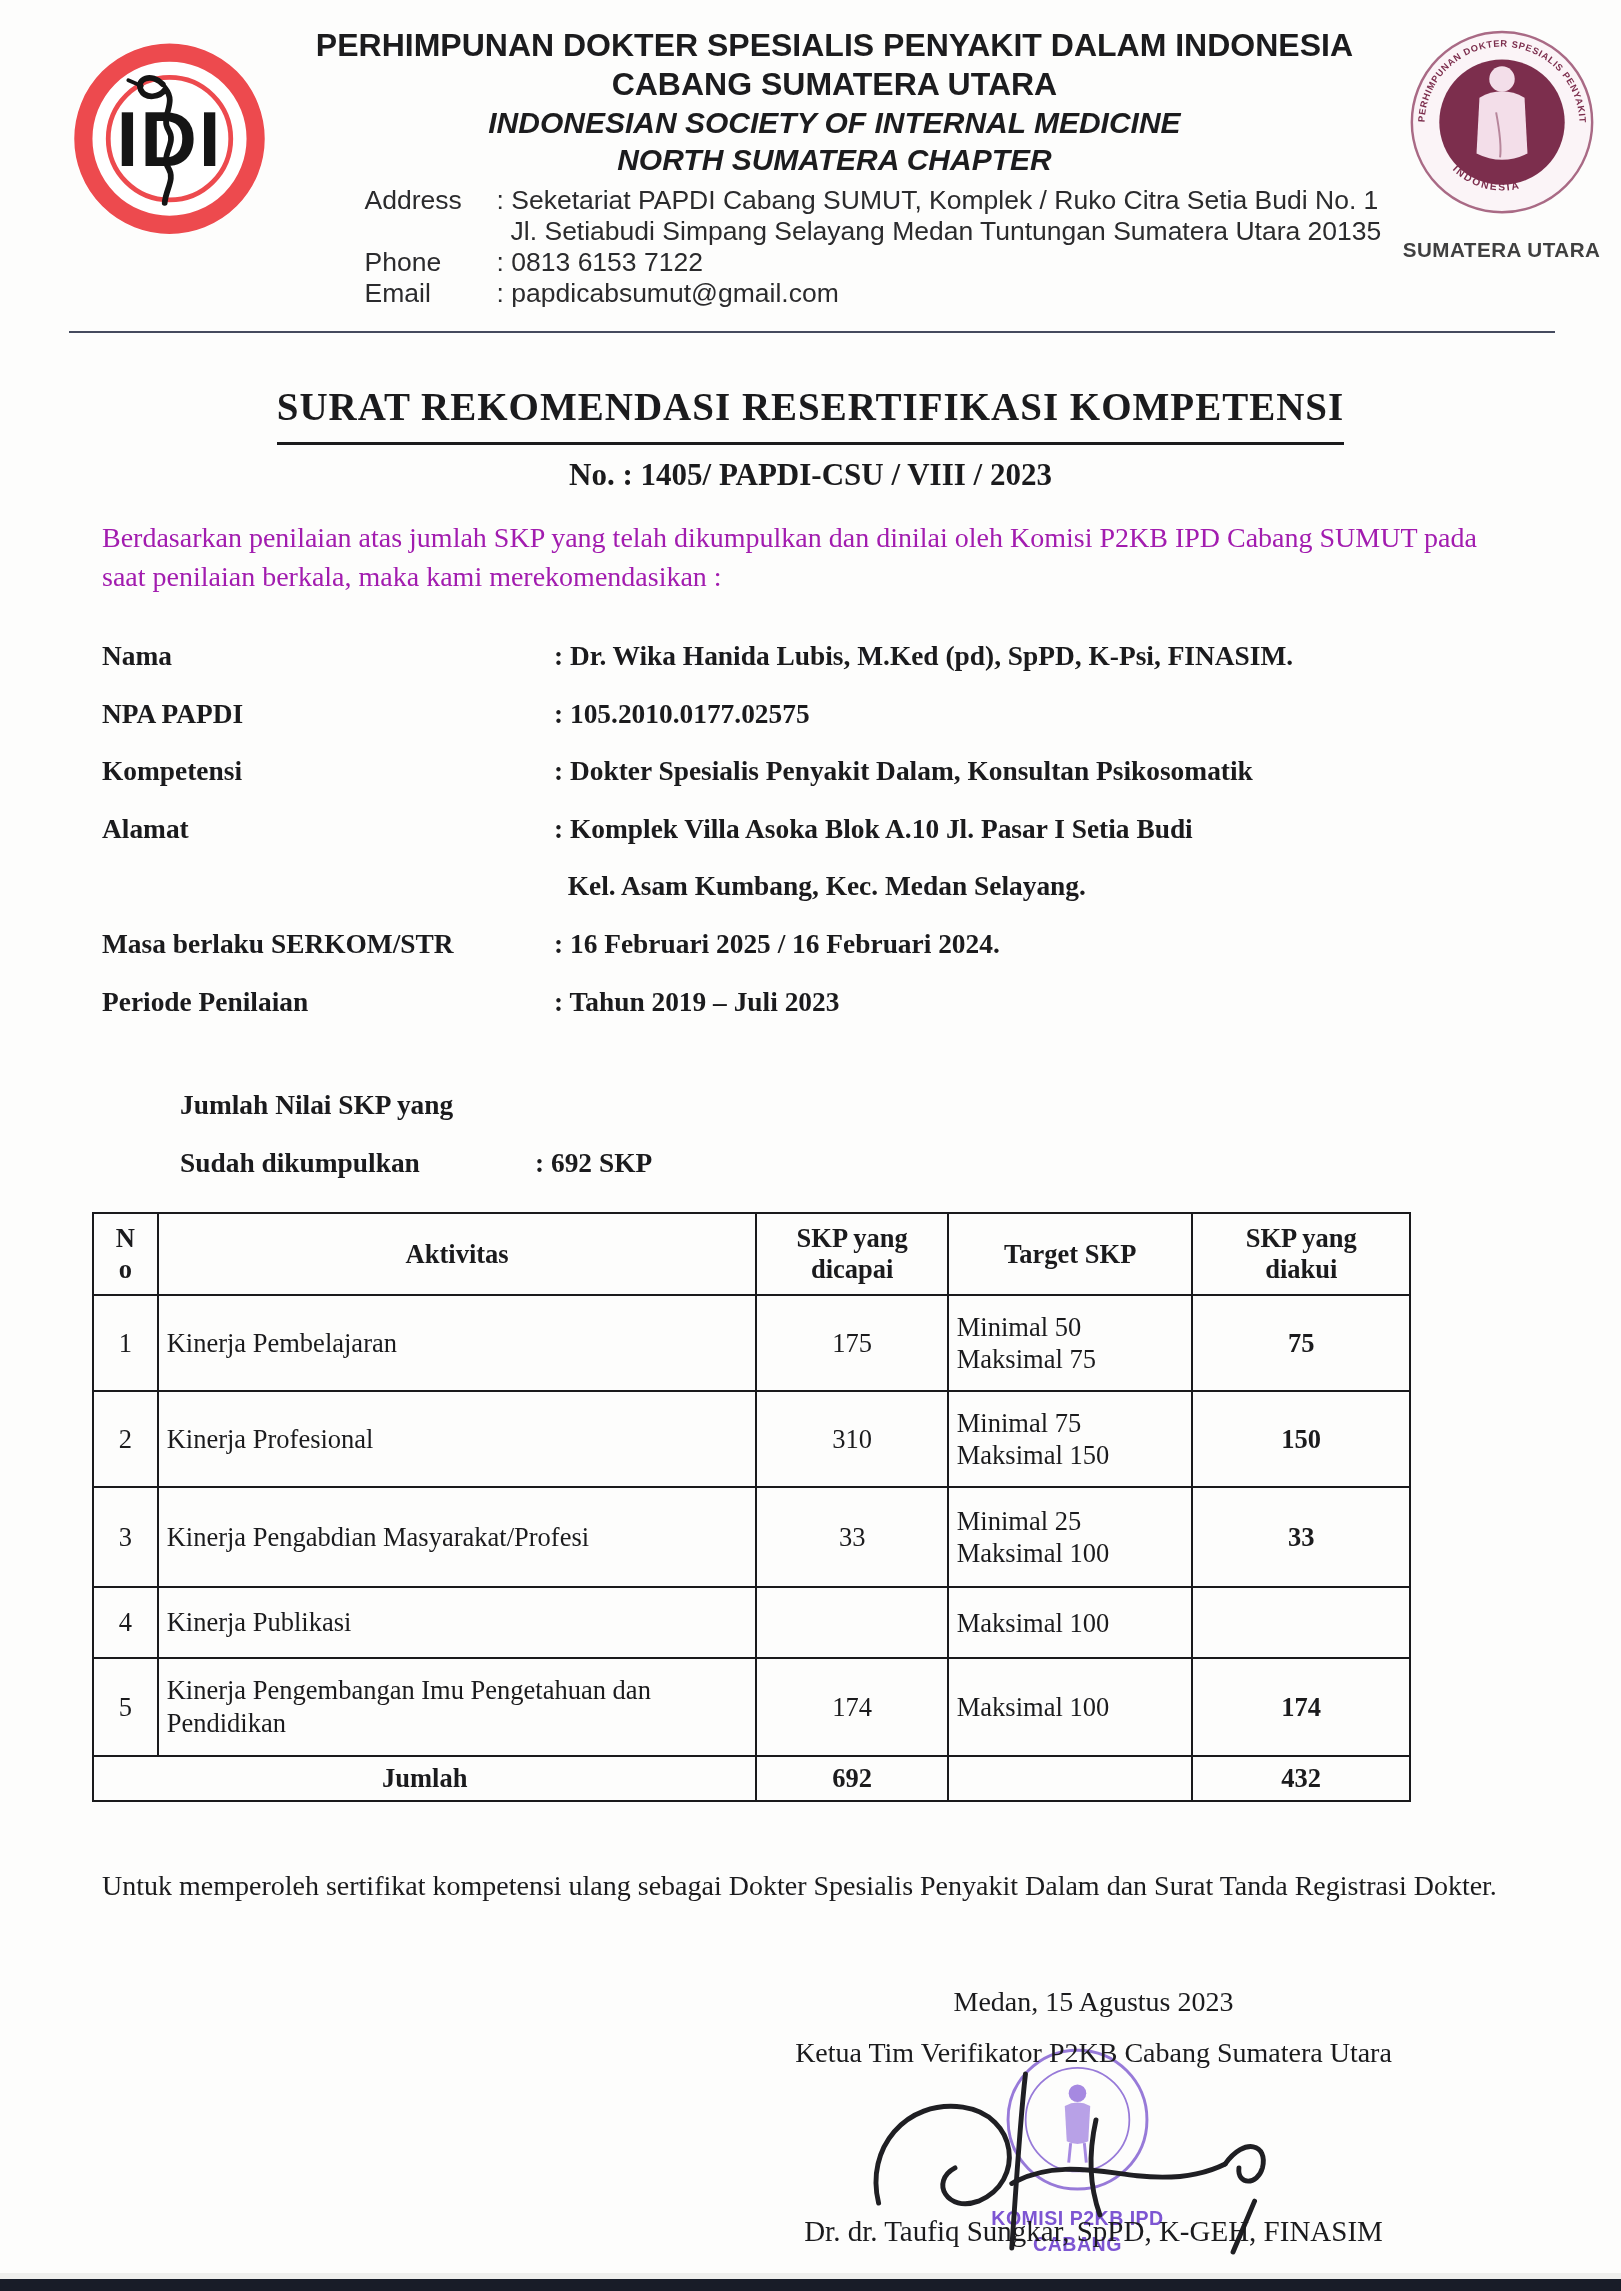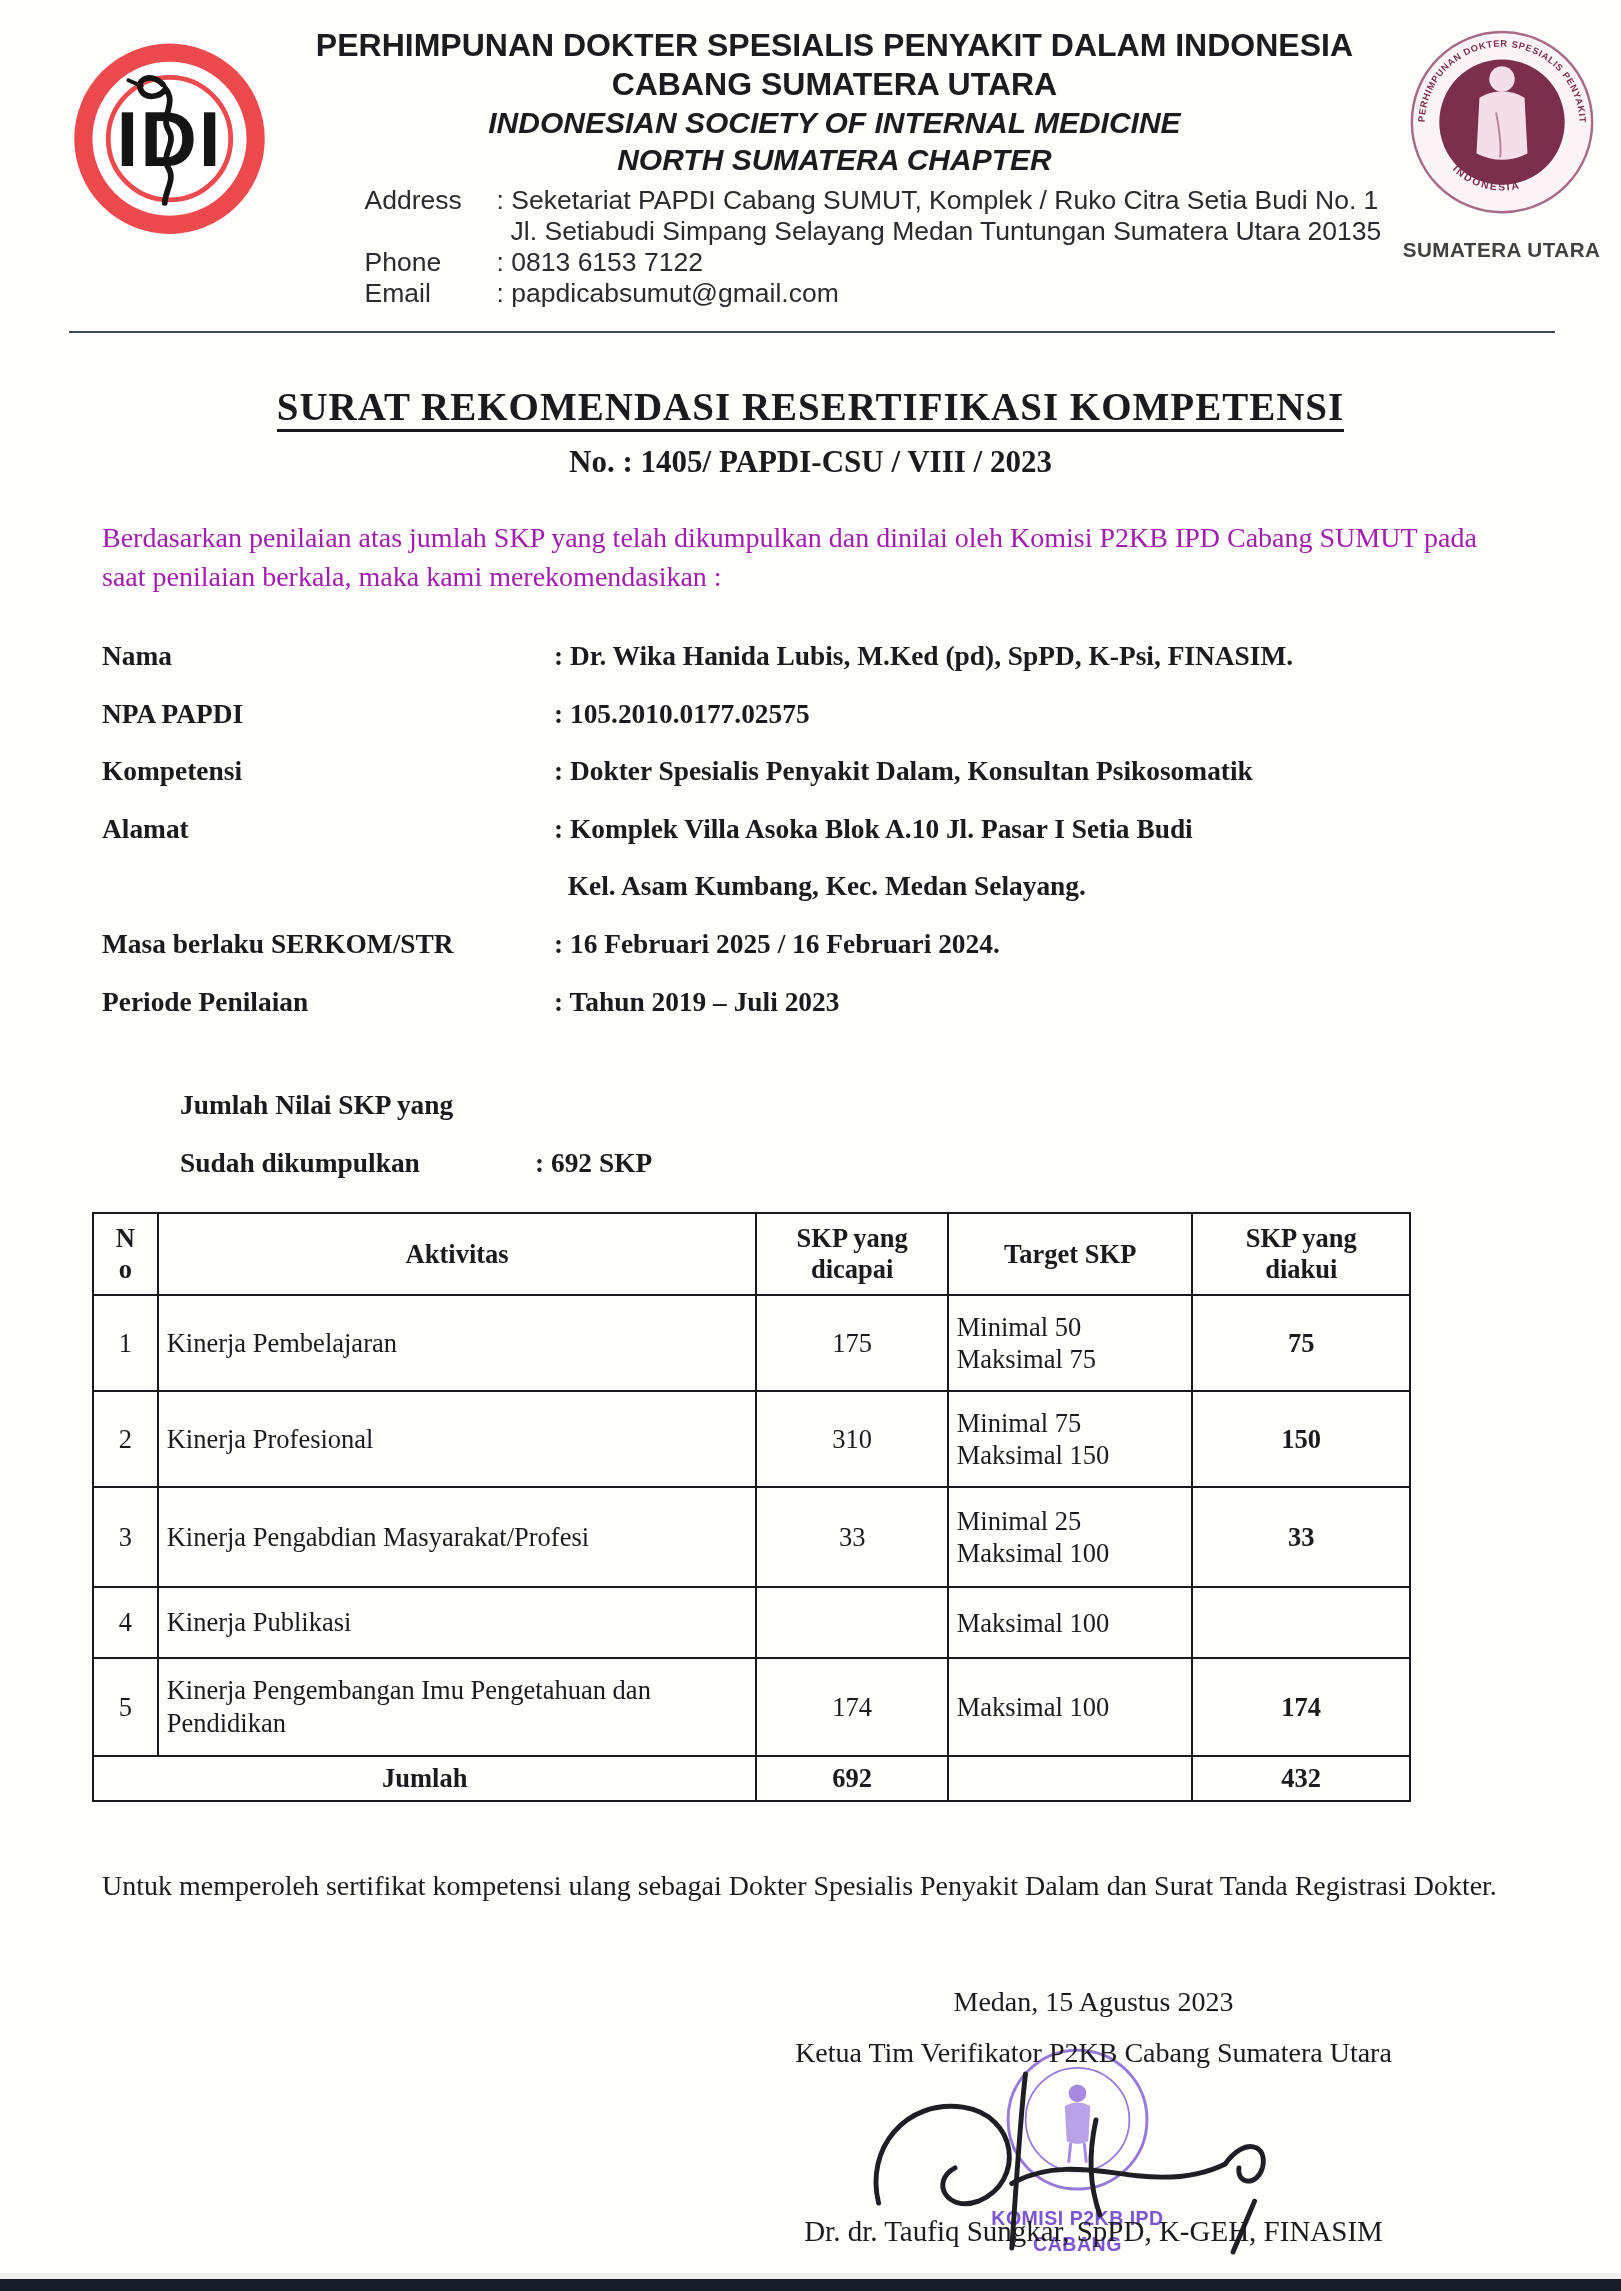--- a/index.html
+++ b/index.html
@@ -20,21 +20,21 @@
   .addr-row { display:flex; line-height:31px; }
   .addr-label { width:132px; flex:0 0 132px; }
   .addr-val { white-space:nowrap; }
   .addr-cont { padding-left:146px; line-height:31px; white-space:nowrap; }
   .lh-right { width:221px; flex:0 0 221px; margin-left:9.8px; text-align:center; }
   .lh-right .caption { font-family:Liberation Sans, sans-serif; font-weight:bold; font-size:20.6px; color:#404040; margin-top:2px; letter-spacing:0.5px; }
   
   .hr-line { position:absolute; top:331px; left:69px; width:1486px; border-top:2.9px solid #454b5e; }
   
   .title-wrap { position:absolute; top:384px; left:0; width:1621px; text-align:center; }
-  .doc-title { display:inline-block; font-size:39px; font-weight:bold; letter-spacing:1px; border-bottom:3.9px solid #1b1b1d; padding-bottom:0; }
+  .doc-title { display:inline-block; font-size:39px; font-weight:bold; letter-spacing:1px; border-bottom:3.9px solid #1b1b1d; padding-bottom:13px; }
   .doc-no { font-size:31px; font-weight:bold; margin-top:11.8px; }
   
   .intro { position:absolute; top:518px; left:102px; width:1423px; font-size:28px; line-height:39px; color:#a21caf; }
   .details { position:absolute; top:637px; left:102px; width:1431px; }
   .detail-row { display:flex; line-height:39px; margin-bottom:18.6px; font-weight:bold; font-size:27.4px;gap:9px; }
   .d-label { width:443px; flex:0 0 443px; }
   .d-value { white-space:nowrap; }
   .d-value.cont { padding-left:13.7px; }
   .skp-summary { position:absolute; top:1086px; left:180px; font-weight:bold; font-size:27.4px; }
   .skp-row { display:flex; line-height:39px; margin-bottom:18.6px; }

